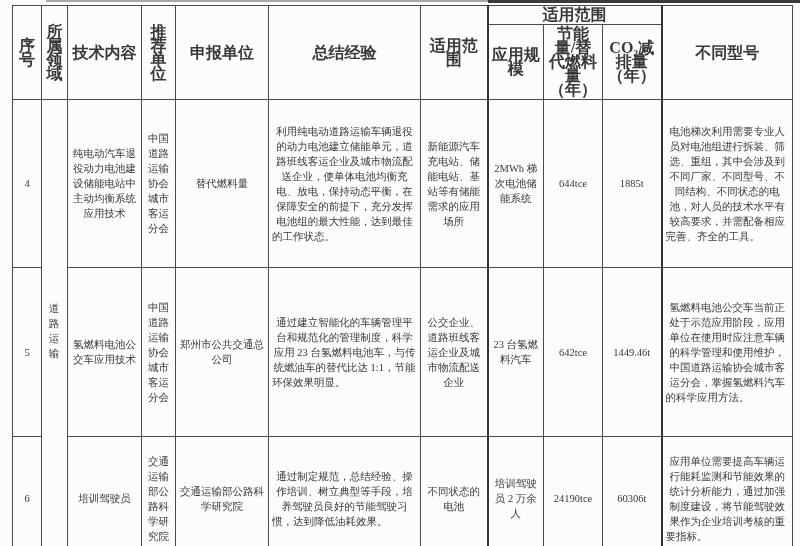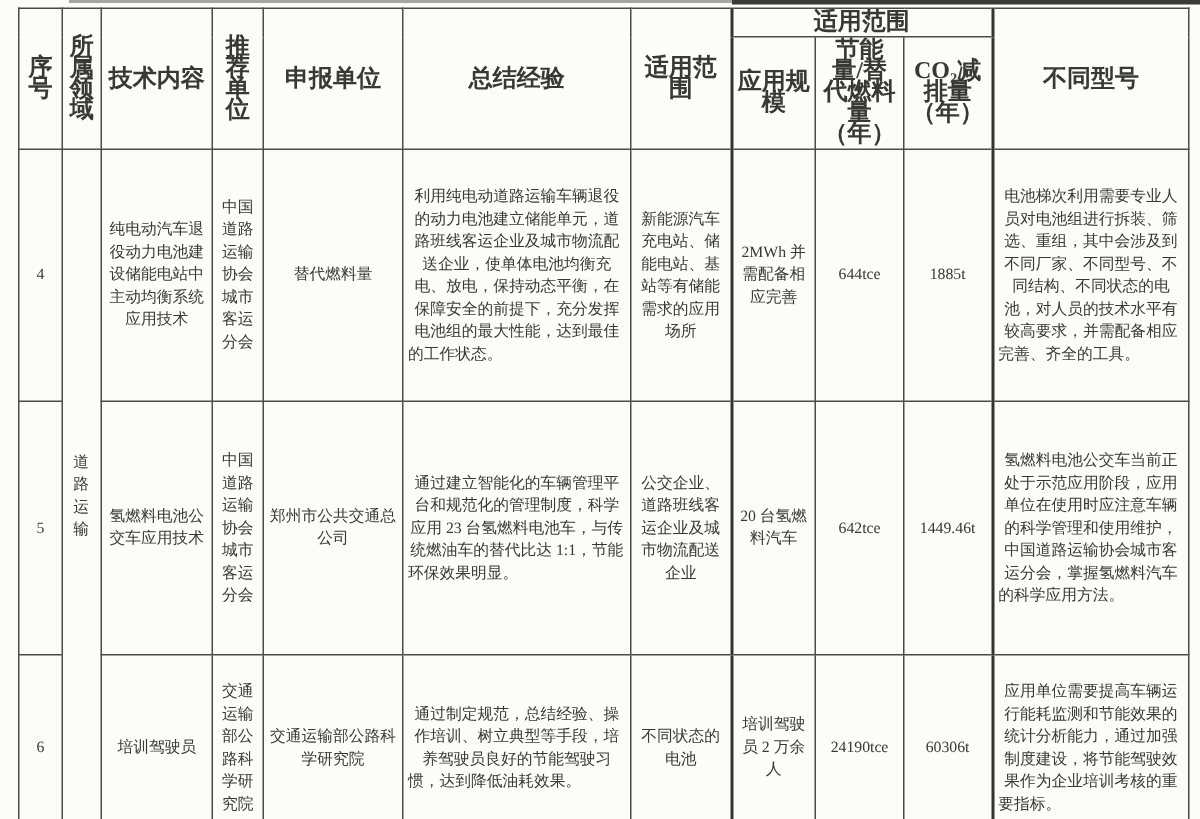--- a/index.html
+++ b/index.html
@@ -115,34 +115,34 @@
     </tr>
 
     <tr class="row4">
       <td class="seq">4</td>
       <td rowspan="3" class="field-cell">道路运输</td>
       <td class="tech-name">纯电动汽车退役动力电池建设储能电站中主动均衡系统应用技术</td>
       <td class="recommender">中国道路运输协会城市客运分会</td>
       <td>替代燃料量</td>
       <td class="just">利用纯电动道路运输车辆退役的动力电池建立储能单元，道路班线客运企业及城市物流配送企业，使单体电池均衡充电、放电，保持动态平衡，在保障安全的前提下，充分发挥电池组的最大性能，达到最佳的工作状态。</td>
       <td>新能源汽车充电站、储能电站、基站等有储能需求的应用场所</td>
-      <td class="bl-thick">2MWh 并需配备相应完善</td>
+      <td class="bl-thick">2MWh 梯次电池储能系统</td>
       <td class="num">644tce</td>
       <td class="num br-thick">1885t</td>
       <td class="just">电池梯次利用需要专业人员对电池组进行拆装、筛选、重组，其中会涉及到不同厂家、不同型号、不同结构、不同状态的电池，对人员的技术水平有较高要求，并需配备相应完善、齐全的工具。</td>
     </tr>
 
     <tr class="row5">
       <td class="seq">5</td>
       <td class="tech-name">氢燃料电池公交车应用技术</td>
       <td class="recommender">中国道路运输协会城市客运分会</td>
       <td>郑州市公共交通总公司</td>
       <td class="just">通过建立智能化的车辆管理平台和规范化的管理制度，科学应用 23 台氢燃料电池车，与传统燃油车的替代比达 1:1，节能环保效果明显。</td>
       <td>公交企业、道路班线客运企业及城市物流配送企业</td>
-      <td class="bl-thick">20 台氢燃料汽车</td>
+      <td class="bl-thick">23 台氢燃料汽车</td>
       <td class="num">642tce</td>
       <td class="num br-thick">1449.46t</td>
       <td class="just">氢燃料电池公交车当前正处于示范应用阶段，应用单位在使用时应注意车辆的科学管理和使用维护，中国道路运输协会城市客运分会，掌握氢燃料汽车的科学应用方法。</td>
     </tr>
 
     <tr class="row6 last-row">
       <td class="seq">6</td>
       <td class="tech-name">培训驾驶员</td>
       <td class="recommender">交通运输部公路科学研究院</td>
       <td>交通运输部公路科学研究院</td>

